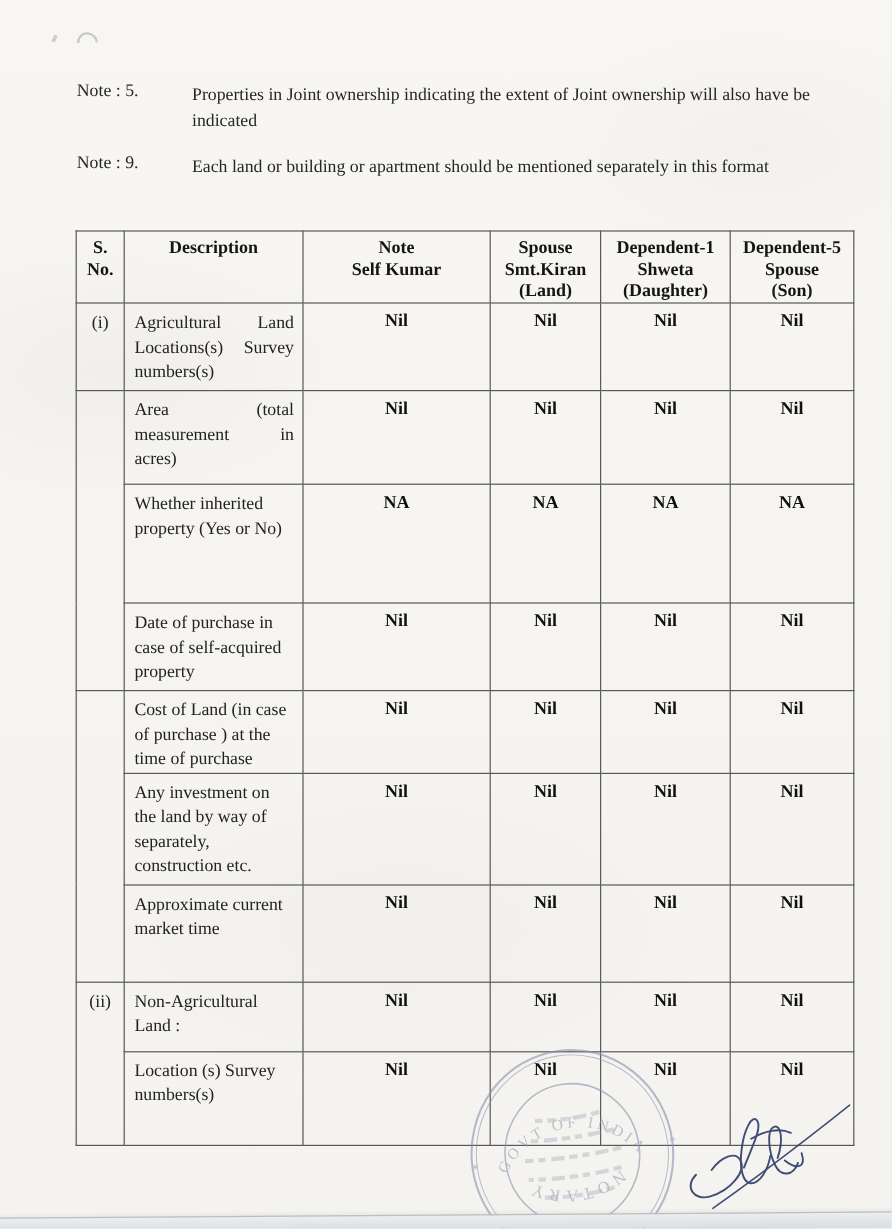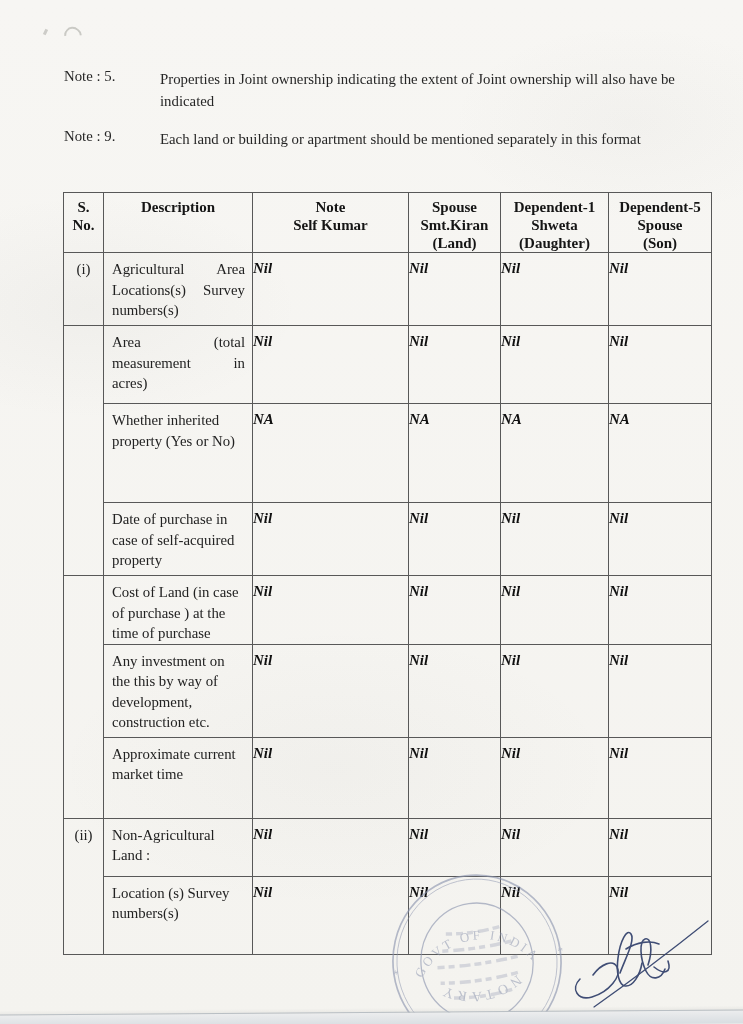--- a/index.html
+++ b/index.html
@@ -23,21 +23,21 @@
   table.assets{
     position:absolute;left:63px;top:192px;border-collapse:collapse;table-layout:fixed;
     width:648px;border:1.6px solid #4e4e4e;
   }
   table.assets td,table.assets th{
     border:1px solid #585858;vertical-align:top;padding:0;overflow:hidden;
   }
   th{font-weight:bold;font-size:15px;text-align:center;padding-top:5px !important;line-height:18px;color:#151515;}
   td.desc{font-size:14.8px;line-height:20.5px;padding:6px 7px 0 8px !important;color:#222;}
   td.desc.just{text-align:justify;}
-  td.val{font-weight:bold;font-size:15px;padding-top:7px !important;color:#101010;font-style:italic;}
+  td.val{font-weight:bold;font-size:15px;text-align:center;padding-top:7px !important;color:#101010;}
   td.sno{font-size:14.8px;text-align:center;padding-top:8px !important;color:#222;}
   .und{}
   tr.hr{height:60px}
   tr.r1{height:73px} tr.r2{height:78px} tr.r3{height:99px} tr.r4{height:73px}
   tr.r5{height:60px} tr.r6{height:93px} tr.r7{height:81px} tr.r8{height:58px} tr.r9{height:78px}
 
   .stamp{position:absolute;left:346px;top:858px;opacity:.62;}
   .sig{position:absolute;left:556px;top:903px;}
   .scan-shadow{position:absolute;left:-6px;right:-6px;bottom:9px;height:7px;
     background:linear-gradient(rgba(90,95,100,0), rgba(90,95,100,0.12));transform:rotate(-0.4deg);}
@@ -95,21 +95,21 @@
       </th>
       <th>
         <div>Dependent-5</div>
         <div>Spouse</div>
         <div>(Son)</div>
       </th>
     </tr>
 
     <tr class="r1">
       <td class="sno">(i)</td>
-      <td class="desc just">Agricultural Area Locations(s) Survey numbers(s)</td>
+      <td class="desc just">Agricultural Land Locations(s) Survey numbers(s)</td>
       <td class="val">Nil</td>
       <td class="val">Nil</td>
       <td class="val">Nil</td>
       <td class="val">Nil</td>
     </tr>
 
     <tr class="r2">
       <td class="sno" rowspan="3"></td>
       <td class="desc just">Area (total measurement in acres)</td>
       <td class="val">Nil</td>
@@ -134,21 +134,21 @@
 
     <tr class="r5">
       <td class="sno" rowspan="3"></td>
       <td class="desc">Cost of Land (in case of purchase ) at the time of purchase</td>
       <td class="val">Nil</td>
       <td class="val">Nil</td>
       <td class="val">Nil</td>
       <td class="val">Nil</td>
     </tr>
     <tr class="r6">
-      <td class="desc">Any investment on the this by way of development, construction etc.</td>
+      <td class="desc">Any investment on the land by way of separately, construction etc.</td>
       <td class="val">Nil</td>
       <td class="val">Nil</td>
       <td class="val">Nil</td>
       <td class="val">Nil</td>
     </tr>
     <tr class="r7">
       <td class="desc">Approximate current market time</td>
       <td class="val">Nil</td>
       <td class="val">Nil</td>
       <td class="val">Nil</td>

